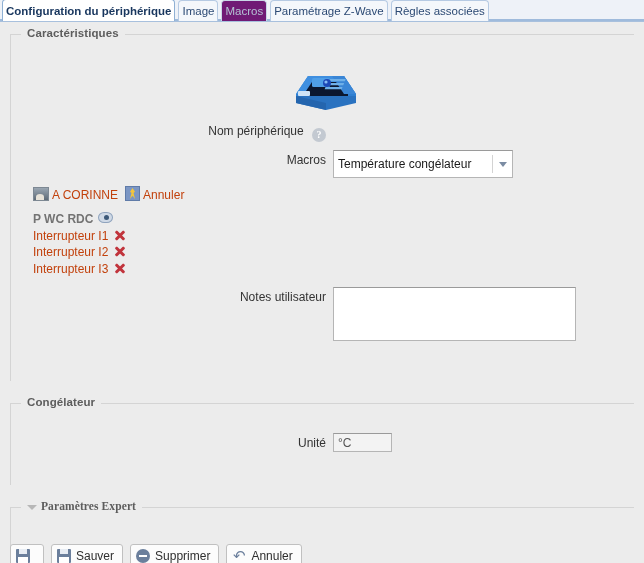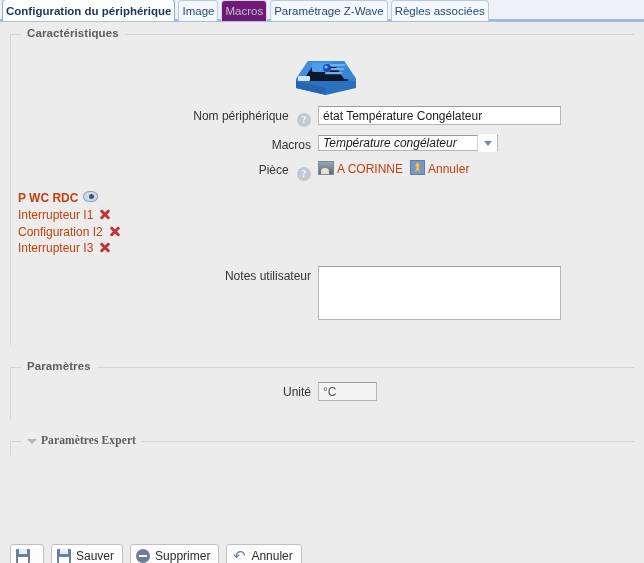--- a/index.html
+++ b/index.html
@@ -74,21 +74,21 @@
     box-sizing: border-box;
   }
 
   
   .fieldset {
     position: relative;
     margin: 12px 10px 0 10px;
     border: 1px solid #d4d4d4;
     border-right: none;
     border-bottom: none;
-    padding: 0;
+    padding: 15px;
   }
   .legend {
     position: absolute;
     top: -8px;
     left: 10px;
     background: #ececec;
     padding: 0 6px;
     font-size: 11.5px;
     font-weight: bold;
     color: #5d5d5d;
@@ -167,27 +167,26 @@
     padding: 1px 4px;
   }
   input.small {
     width: 59px;
     background: #f3f3f3;
     color: #555;
   }
   .select-wrap {
     display: inline-flex;
     width: 180px;
-    height: 16px;
+    height: 28px;
     box-sizing: border-box;
     border: 1px solid #b5b5b5;
     border-top-color: #9a9a9a;
     background: #ffffff;
     align-items: center;
-    font-style: italic;
   }
   .select-value {
     flex: 1 1 auto;
     padding: 0 4px;
     font-size: 12px;
     color: #1a1a1a;
     white-space: nowrap;
     overflow: hidden;
   }
   .select-arrow-btn {
@@ -219,21 +218,21 @@
     resize: none;
   }
 
   
   .link {
     color: #c2410c;
     font-size: 12px;
     text-decoration: none;
     vertical-align: middle;
   }
-  .link.bold { font-weight: bold; color: #c2410c; text-align: center; }
+  .link.bold { font-weight: bold; color: #737373; text-align: center; }
   .thumb {
     display: inline-block;
     width: 16px; height: 14px;
     vertical-align: -3px;
     margin-right: 3px;
     background: linear-gradient(#9aa6b2, #5e6a76);
     border: 1px solid #7d8893;
     box-sizing: border-box;
     position: relative;
     overflow: hidden;
@@ -417,80 +416,73 @@
       </svg>
     </div>
 
     <div class="form">
 
       <div class="row">
         <div class="row-label">
           <span>Nom périphérique</span>
           <span class="help-icon">?</span>
         </div>
-        <div class="row-field">
-          <input class="text" type="text" value="état Température Congélateur" style="">
-        </div>
       </div>
 
       <div class="row">
         <div class="row-label">
           <span>Macros</span>
         </div>
         <div class="row-field">
           <div class="select-wrap">
             <span class="select-value">Température congélateur</span>
             <span class="select-arrow-btn">
               <span class="chev"></span>
             </span>
           </div>
         </div>
       </div>
 
       <div class="row">
-        <div class="row-label">
-          <span>Pièce</span>
-          <span class="help-icon">?</span>
-        </div>
         <div class="row-field">
           <span class="thumb"></span><a class="link">A CORINNE</a><span class="sec-icon"></span><a class="link">Annuler</a>
         </div>
       </div>
 
       <div class="row">
         <div class="row-field">
           <div class="chan-line">
             <a class="link bold">P WC RDC</a><span class="eye-icon"></span>
           </div>
           <div class="chan-line">
             <a class="link">Interrupteur I1</a><span class="del-icon"></span>
           </div>
           <div class="chan-line">
-            <a class="link">Configuration I2</a><span class="del-icon"></span>
+            <a class="link">Interrupteur I2</a><span class="del-icon"></span>
           </div>
           <div class="chan-line">
             <a class="link">Interrupteur I3</a><span class="del-icon"></span>
           </div>
         </div>
       </div>
 
       <div class="row" style="margin-top:10px;">
         <div class="row-label">
           <span>Notes utilisateur</span>
         </div>
         <div class="row-field">
           <textarea class="notes" placeholder="" style=""></textarea>
         </div>
       </div>
 
     </div>
   </div>
 
   <div class="fieldset" style="margin-top:22px;">
-    <div class="legend">Paramètres</div>
+    <div class="legend">Congélateur</div>
     <div class="form" style="padding-top:14px;padding-bottom:10px;">
       <div class="row">
         <div class="row-label">
           <span>Unité</span>
         </div>
         <div class="row-field">
           <input class="text small" type="text" value="°C" style="">
         </div>
       </div>
     </div>

